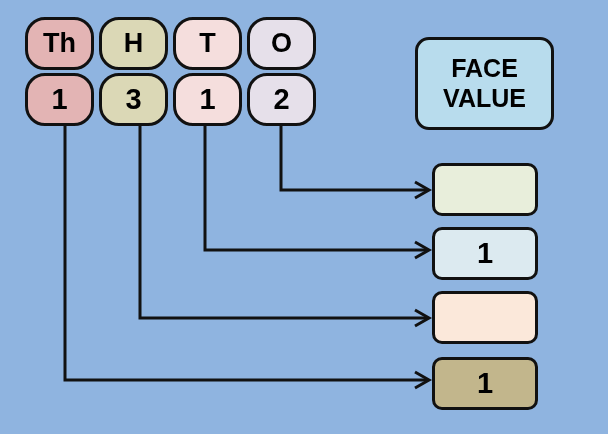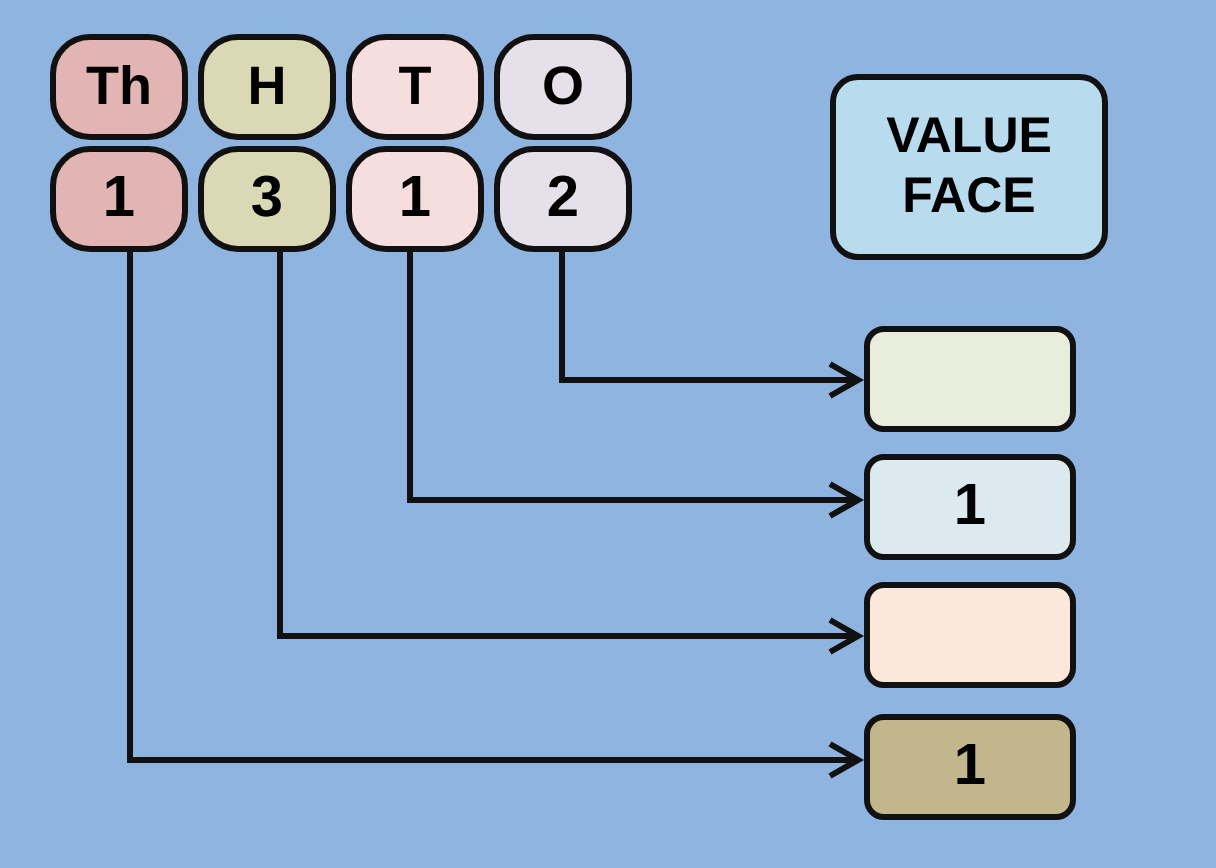--- a/index.html
+++ b/index.html
@@ -101,22 +101,22 @@
   <div class="pv-box pv-head" style="left: 99px; top: 17px; background: rgb(219, 216, 182);">H</div>
   <div class="pv-box pv-head" style="left: 173px; top: 17px; background: rgb(245, 222, 221);">T</div>
   <div class="pv-box pv-head" style="left: 247px; top: 17px; background: rgb(230, 224, 234);">O</div>
 
   <div class="pv-box pv-digit" style="left: 25px; top: 73px; background: rgb(227, 180, 180);">1</div>
   <div class="pv-box pv-digit" style="left: 99px; top: 73px; background: rgb(219, 216, 182);">3</div>
   <div class="pv-box pv-digit" style="left: 173px; top: 73px; background: rgb(245, 222, 221);">1</div>
   <div class="pv-box pv-digit" style="left: 247px; top: 73px; background: rgb(230, 224, 234);">2</div>
 
   <div class="face-value">
+    <span>FACE</span>
     <span>VALUE</span>
-    <span>FACE</span>
   </div>
 
   <div class="result-box" style="top: 163px; background: rgb(232, 238, 219);"></div>
   <div class="result-box" style="top: 227px; background: rgb(220, 234, 240);">1</div>
   <div class="result-box" style="top: 291px; background: rgb(251, 232, 218);"></div>
   <div class="result-box" style="top: 357px; background: rgb(194, 182, 140);">1</div>
 
 </div>
 
 </body></html>

